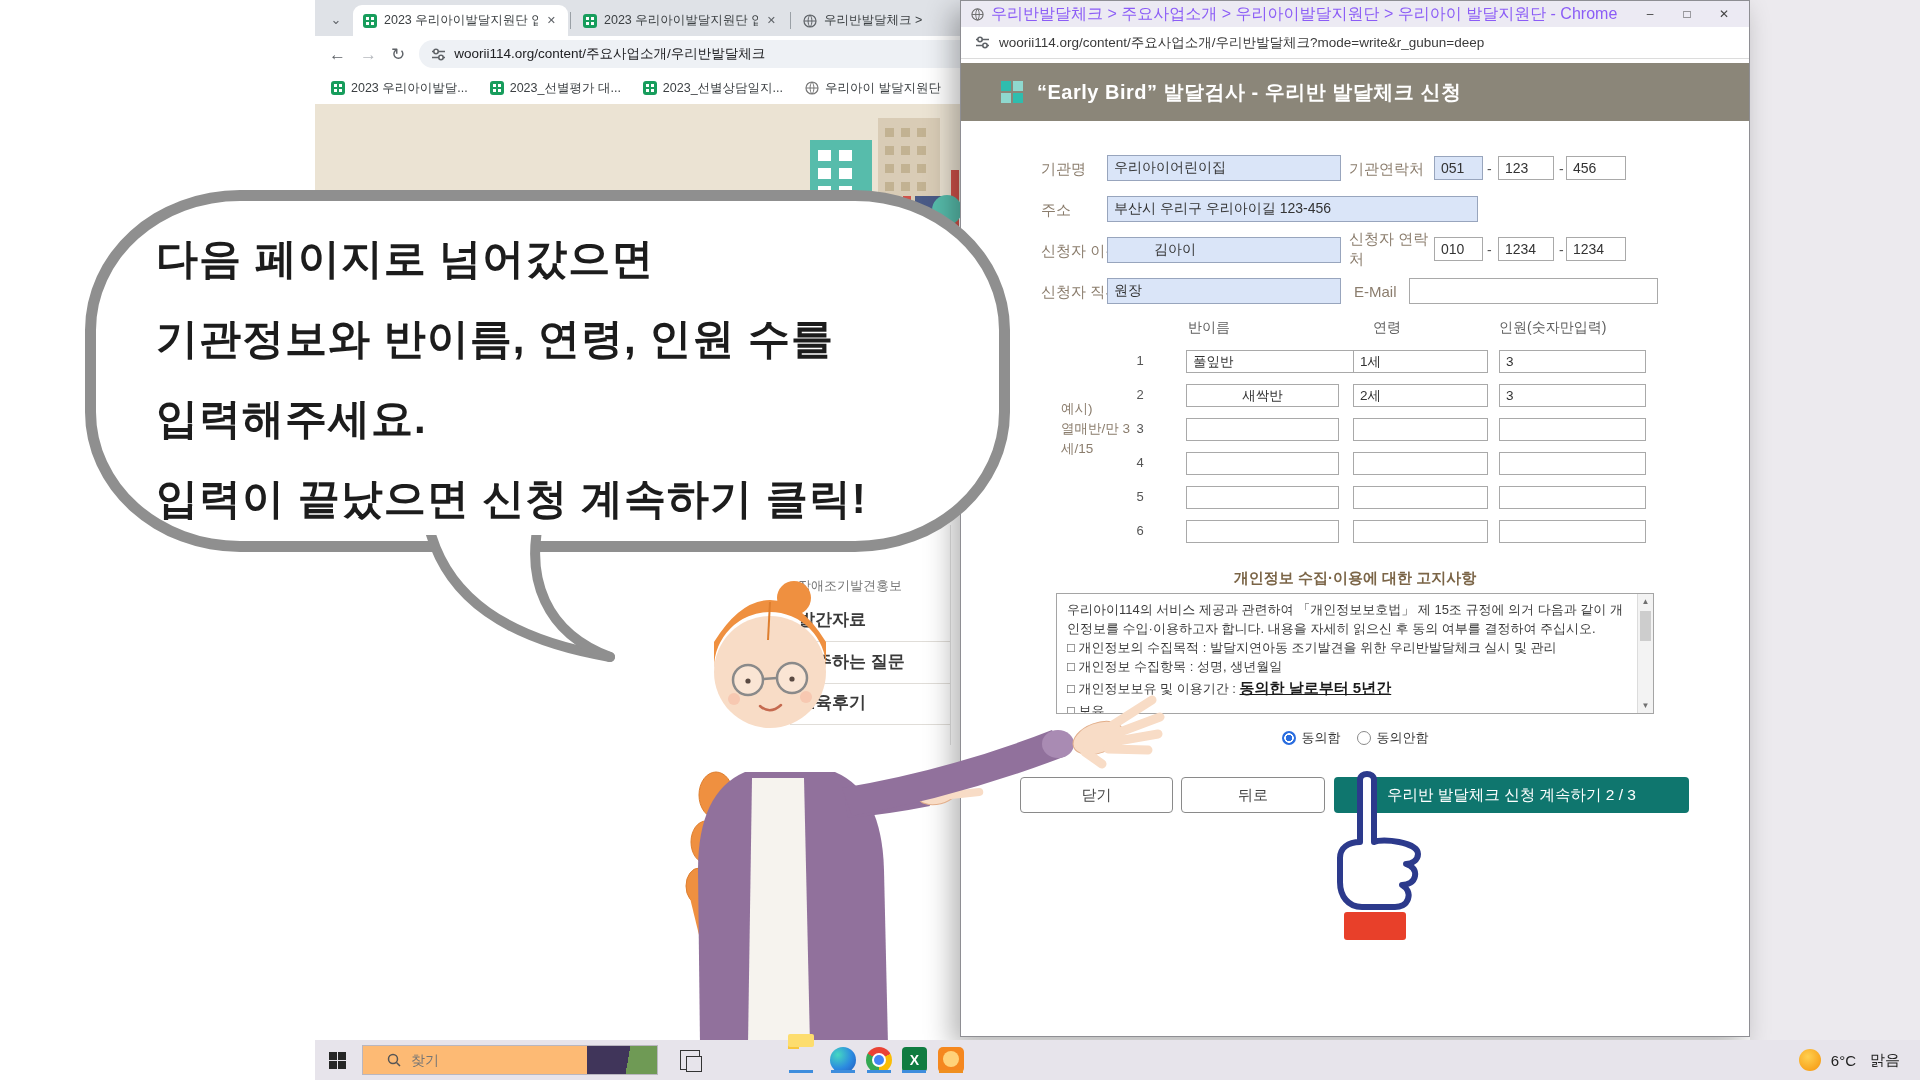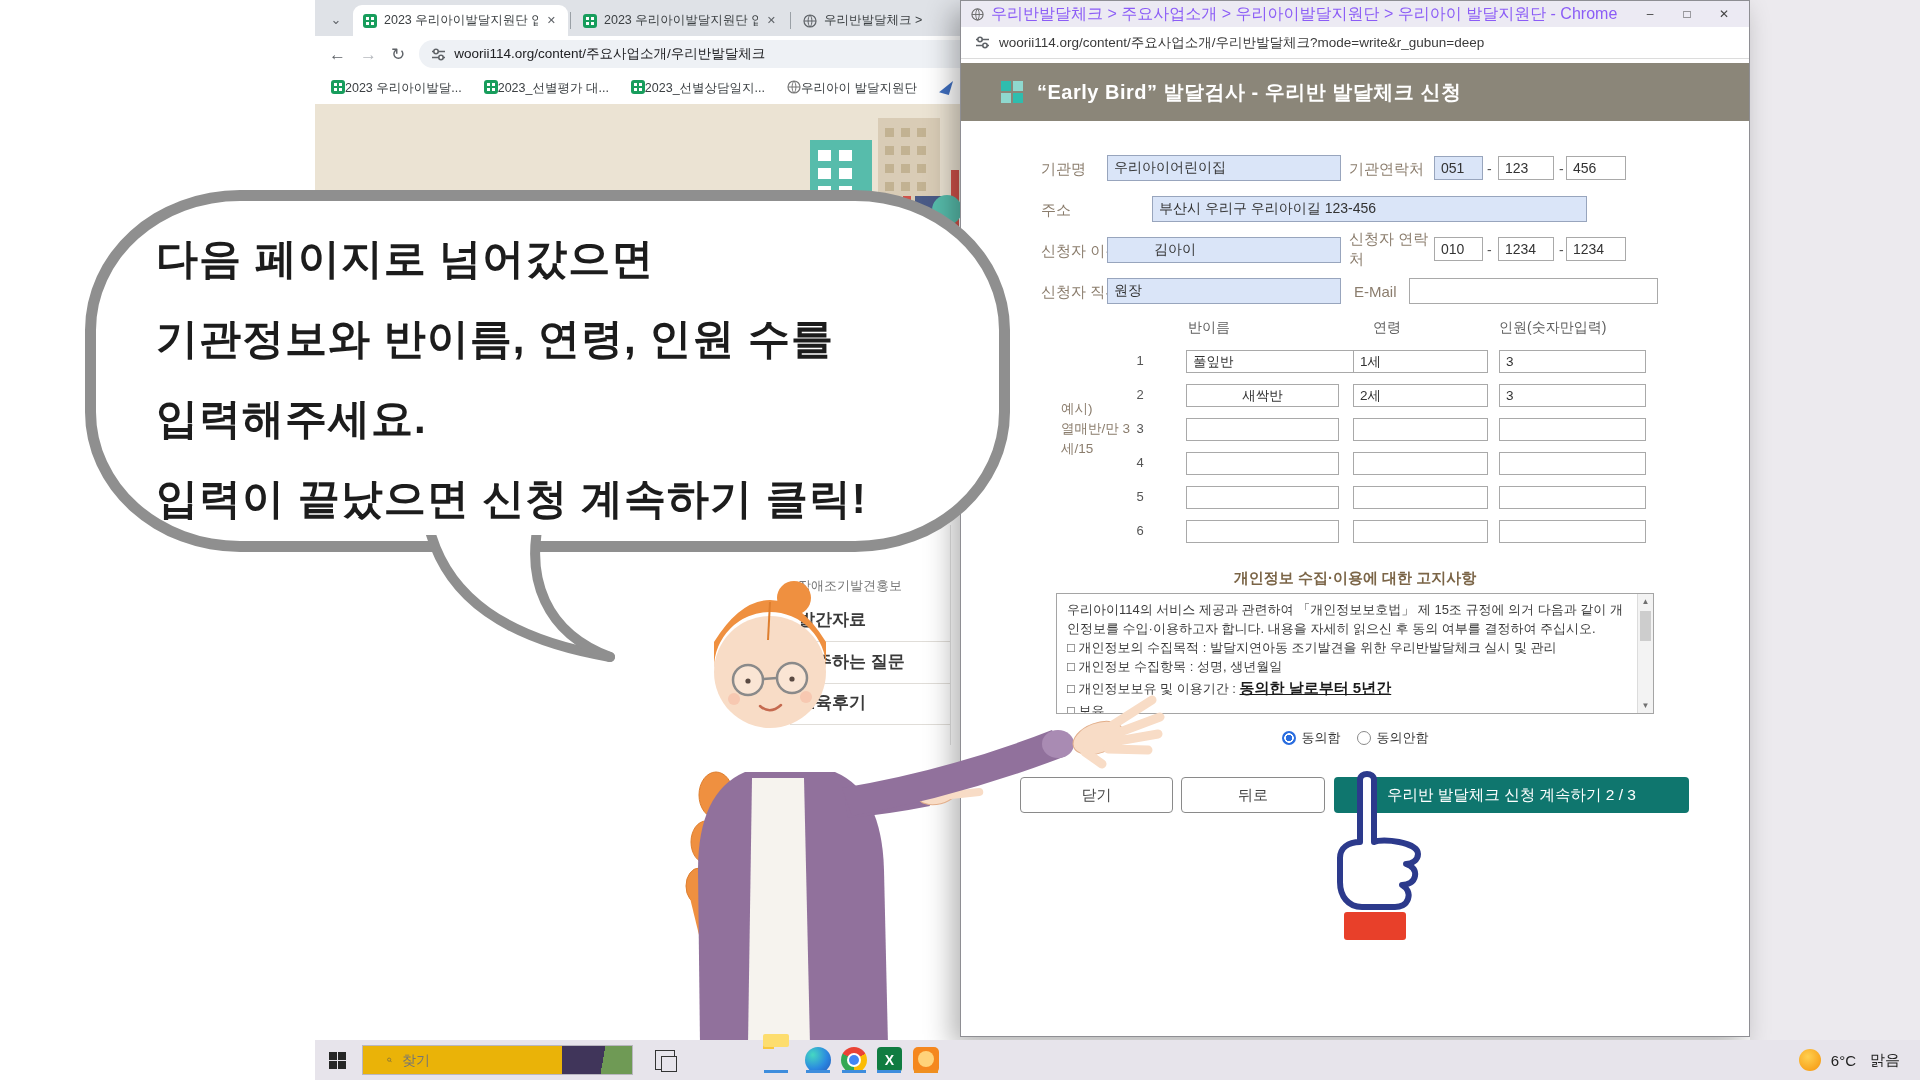--- a/index.html
+++ b/index.html
@@ -13,21 +13,21 @@
   .tab{height:31px;display:flex;align-items:center;gap:7px;padding:0 10px;font-size:12.5px;color:#3c4043;width:215px;box-sizing:border-box;border-radius:9px 9px 0 0}
   .tab .tlabel{flex:1;white-space:nowrap;overflow:hidden}
   .tab.active{background:#fff}
   .tab-x{color:#5f6368;font-size:11px;padding:0 2px}
   .tab-div{width:1px;height:17px;background:#9aa0a6;margin:0 2px 7px 2px}
   .toolbar{position:absolute;left:0;top:36px;width:100%;height:36px;background:#fff;display:flex;align-items:center;gap:14px;padding:0 14px;box-sizing:border-box}
   .navico{color:#5f6368;font-size:17px;line-height:1}
   .navico.dis{color:#b6b9be}
   .url-pill{height:28px;background:#eef1f5;border-radius:14px;display:flex;align-items:center;gap:8px;padding:0 12px;width:560px;font-size:13.5px;color:#202124}
   .bookbar{position:absolute;left:0;top:72px;width:100%;height:32px;background:#fff;display:flex;align-items:center;gap:22px;padding:0 16px;box-sizing:border-box}
-  .bm{display:flex;font-size:12.5px;color:#3c4043;white-space:nowrap}
+  .bm{display:flex;align-items:center;gap:6px;font-size:12.5px;color:#3c4043;white-space:nowrap}
   .sheets{width:14px;height:14px;border-radius:3px;background:#179d5c;position:relative;flex:none}
   .sheets i{position:absolute;left:3px;top:3px;right:3px;bottom:3px;background:#fff;
     background-image:linear-gradient(to right,transparent 42%,#179d5c 42% 58%,transparent 58%),
                      linear-gradient(to bottom,transparent 42%,#179d5c 42% 58%,transparent 58%)}
   .banner{position:absolute;left:0;top:104px;width:100%;height:152px;background:#ebe3d3}
   .menu-item{position:absolute;color:#3a3a3a;font-weight:bold;font-size:17px}
   .menu-sep{position:absolute;height:1px;background:#e0ddd8;width:160px}
   
   #bubble{left:85px;top:190px;width:925px;height:362px;background:#fff;border:11px solid #8f8f8f;
           border-radius:155px/140px;box-sizing:border-box;z-index:4;padding:18px 30px 0 60px}
@@ -61,21 +61,21 @@
   .radio-on{width:14px;height:14px;border-radius:50%;flex:none;
     background:radial-gradient(circle,#2a6ddf 0 3px,#fff 3.5px 4.5px,#2a6ddf 5px 7px)}
   .radio-off{width:12px;height:12px;border-radius:50%;border:1px solid #8a8a8a;flex:none;background:#fff}
   .btn{position:absolute;height:36px;background:#fff;border:1px solid #8a8a8a;border-radius:4px;font-size:15px;color:#444;
        display:flex;align-items:center;justify-content:center;box-sizing:border-box}
   .btn.primary{background:#0f766e;border:none;color:#fff;font-weight:normal;font-size:15.5px}
   
   #taskbar{left:315px;top:1040px;width:1605px;height:40px;background:#e7e4eb;z-index:7;display:flex;align-items:center}
   .winlogo{width:17px;height:17px;display:grid;grid-template-columns:8px 8px;grid-template-rows:8px 8px;gap:1px;margin-left:14px}
   .winlogo b{background:#262626}
-  .searchbox{width:271px;height:30px;background:#eab308;border:1px solid #b9b6bf;margin-left:16px;display:flex;align-items:center;gap:8px;padding-left:24px;box-sizing:border-box}
+  .searchbox{width:296px;height:30px;background:#fdba74;border:1px solid #b9b6bf;margin-left:16px;display:flex;align-items:center;gap:8px;padding-left:24px;box-sizing:border-box}
   .searchbox input{border:none;outline:none;font-size:14px;color:#444;width:150px;font-family:inherit;background:transparent}
   .sthumbimg{margin-left:auto;width:70px;height:28px;flex:none;
     background:linear-gradient(100deg,#40355a 0 58%,#6f9a55 58% 100%)}
   .tvico{width:18px;height:18px;border:1.5px solid #333;margin-left:22px;position:relative;background:#e7e4eb}
   .tvico i{position:absolute;left:5px;top:5px;width:14px;height:14px;border:1.5px solid #333;background:#e7e4eb}
   .tk{width:26px;height:26px;flex:none;position:relative}
   .folder{width:26px;height:19px;background:#f8c63d;border-radius:2px;position:relative;margin-top:4px}
   .folder i{position:absolute;left:0;top:-3px;width:11px;height:5px;background:#f8c63d;border-radius:2px 2px 0 0}
   .folder u{position:absolute;left:0;bottom:0;width:26px;height:13px;background:#fddd6e;border-radius:2px}
   .edge{border-radius:50%;background:radial-gradient(circle at 30% 30%,#45d8c2,#2b89e0 55%,#2456b8 100%)}
@@ -240,21 +240,21 @@
   <div class="lbl" style="left:80px;top:159px">기관명</div>
   <input class="inp blue" style="left: 146px; top: 154px; width: 234px; height: 26px;" value="우리아이어린이집">
   <div class="lbl" style="left:388px;top:159px">기관연락처</div>
   <input class="inp blue" style="left: 473px; top: 155px; width: 49px; height: 24px;" value="051">
   <span class="dash" style="left:526px;top:160px">-</span>
   <input class="inp" style="left: 537px; top: 155px; width: 56px; height: 24px;" value="123">
   <span class="dash" style="left:598px;top:160px">-</span>
   <input class="inp" style="left: 605px; top: 155px; width: 60px; height: 24px;" value="456">
 
   <div class="lbl" style="left:80px;top:200px">주소</div>
-  <input class="inp blue" style="left: 146px; top: 195px; width: 435px; height: 26px; margin-left: 45px;" value="부산시 우리구 우리아이길 123-456">
+  <input class="inp blue" style="left: 146px; top: 195px; width: 371px; height: 26px;" value="부산시 우리구 우리아이길 123-456">
 
   <div class="lbl" style="left:80px;top:241px">신청자 이름</div>
   <input class="inp blue" style="left: 146px; top: 236px; width: 234px; height: 26px; padding-left: 46px;" value="김아이">
   <div class="lbl" style="left:388px;top:228px;width:80px;line-height:20px">신청자 연락처</div>
   <input class="inp" style="left: 473px; top: 236px; width: 49px; height: 24px;" value="010">
   <span class="dash" style="left:526px;top:241px">-</span>
   <input class="inp" style="left: 537px; top: 236px; width: 56px; height: 24px;" value="1234">
   <span class="dash" style="left:598px;top:241px">-</span>
   <input class="inp" style="left: 605px; top: 236px; width: 60px; height: 24px;" value="1234">
 

